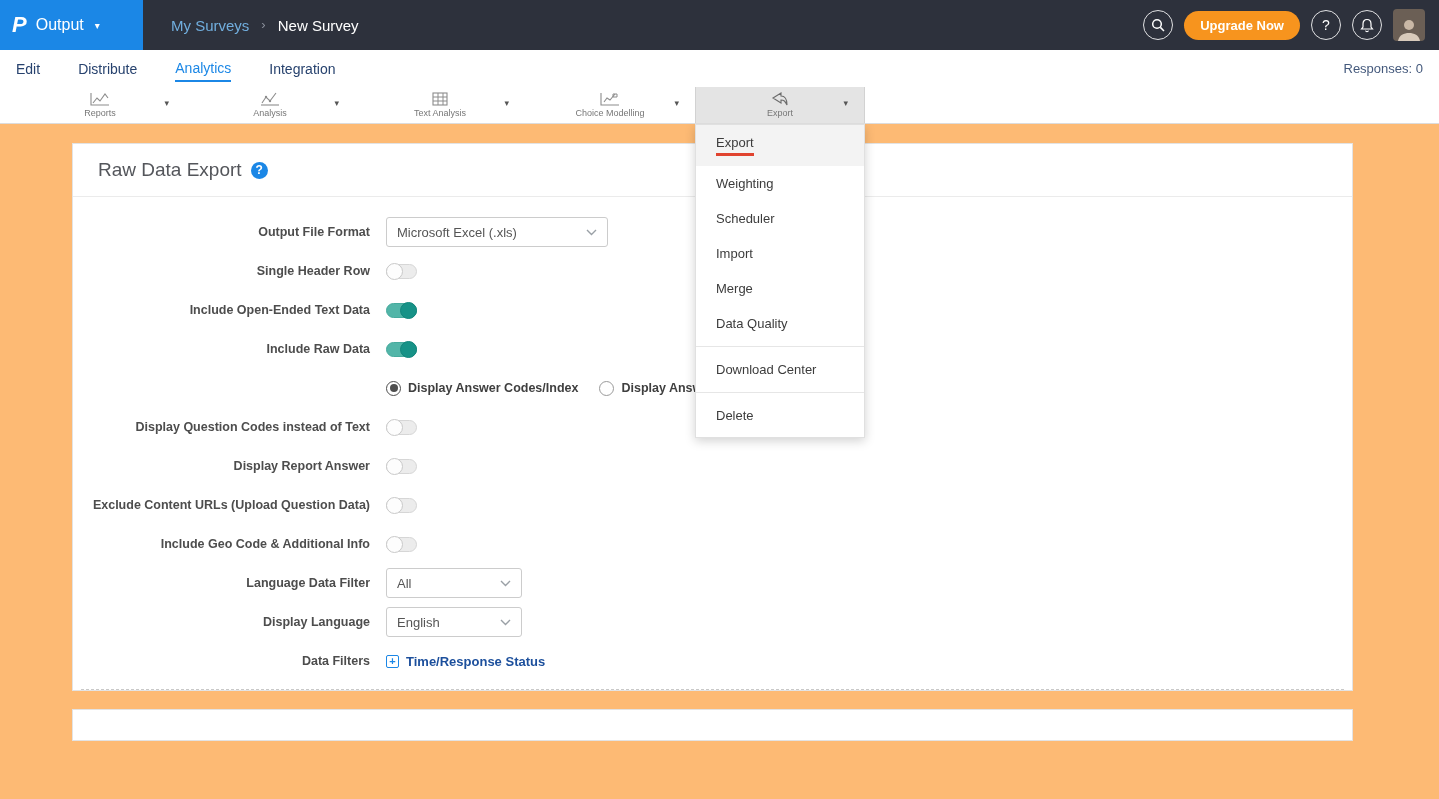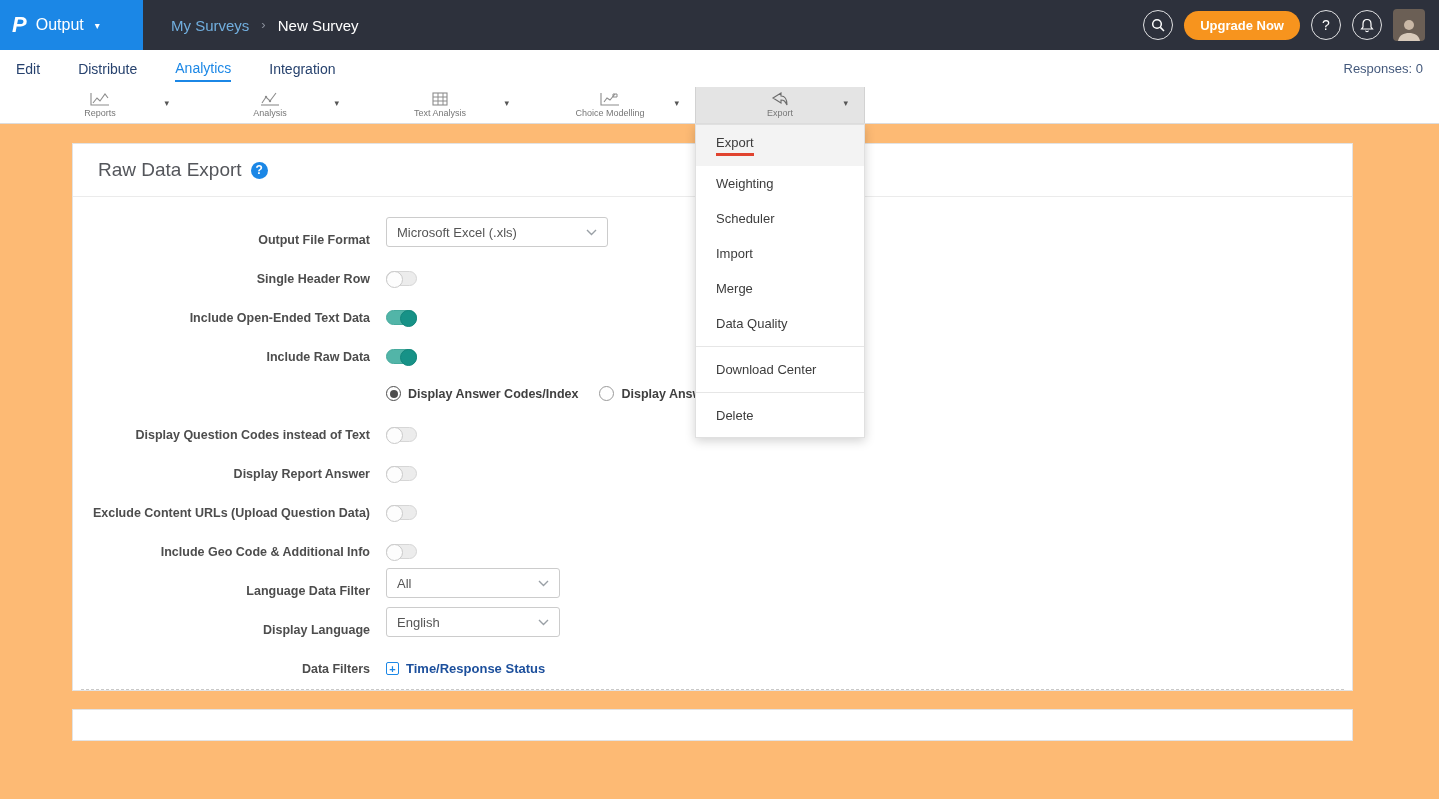--- a/index.html
+++ b/index.html
@@ -42,25 +42,25 @@
 
   
   .content { position:absolute; top:124px; left:0; right:0; bottom:0; background:#fdba74; padding:19px 86px 0 72px; z-index:1; }
   .card { background:#fff; border:1px solid #e3e3e3; margin-bottom:18px; }
   .card-header { display:flex; align-items:center; gap:9px; padding:15px 25px; border-bottom:1px solid #ebebeb; }
   .card-title { font-size:19px; color:#54565b; }
   .help { width:17px; height:17px; border-radius:50%; background:#1b87e6; color:#fff; font-size:12px; font-weight:bold; display:inline-flex; align-items:center; justify-content:center; cursor:pointer; flex:none; }
   .help.sm { width:15px; height:15px; font-size:10px; }
 
   .form { padding:20px 0 0; }
-  .form-row { display:flex; align-items:flex-end; margin-bottom:9px; min-height:30px; }
+  .form-row { display:flex; align-items:center; margin-bottom:9px; min-height:30px; }
   .form-label { width:297px; text-align:right; margin-right:16px; font-weight:bold; font-size:12.5px; color:#4d4d4d; flex:none; }
 
   .select { height:30px; border:1px solid #ccc; border-radius:3px; background:#fff; display:flex; align-items:center; justify-content:space-between; padding:0 10px; font-size:13px; color:#555; cursor:pointer;gap:28px; }
-  .w222 { width:222px; } .w150 { width:174px; }
+  .w222 { width:222px; } .w150 { width:136px; }
 
   .toggle { position:relative; width:31px; height:15px; border-radius:9px; background:#ececec; border:1px solid #d6d6d6; cursor:pointer; flex:none; }
   .toggle .knob { position:absolute; top:-1.5px; left:-1px; width:17px; height:17px; border-radius:50%; background:#fdfdfd; border:1px solid #c9c9c9; }
   .toggle.on { background:#52b5a8; border-color:#46aa9d; }
   .toggle.on .knob { left:auto; right:-1px; background:#179287; border-color:#12857b; }
 
   .radio-group { display:flex; flex-direction:row; gap:21px; padding:2px 0; }
   .radio-line { display:flex; align-items:center; gap:7px; cursor:pointer; }
   .radio { position:relative; width:15px; height:15px; border-radius:50%; border:1px solid #9a9a9a; background:#fff; flex:none; }
   .radio.on { border-color:#4e4e4e; }

